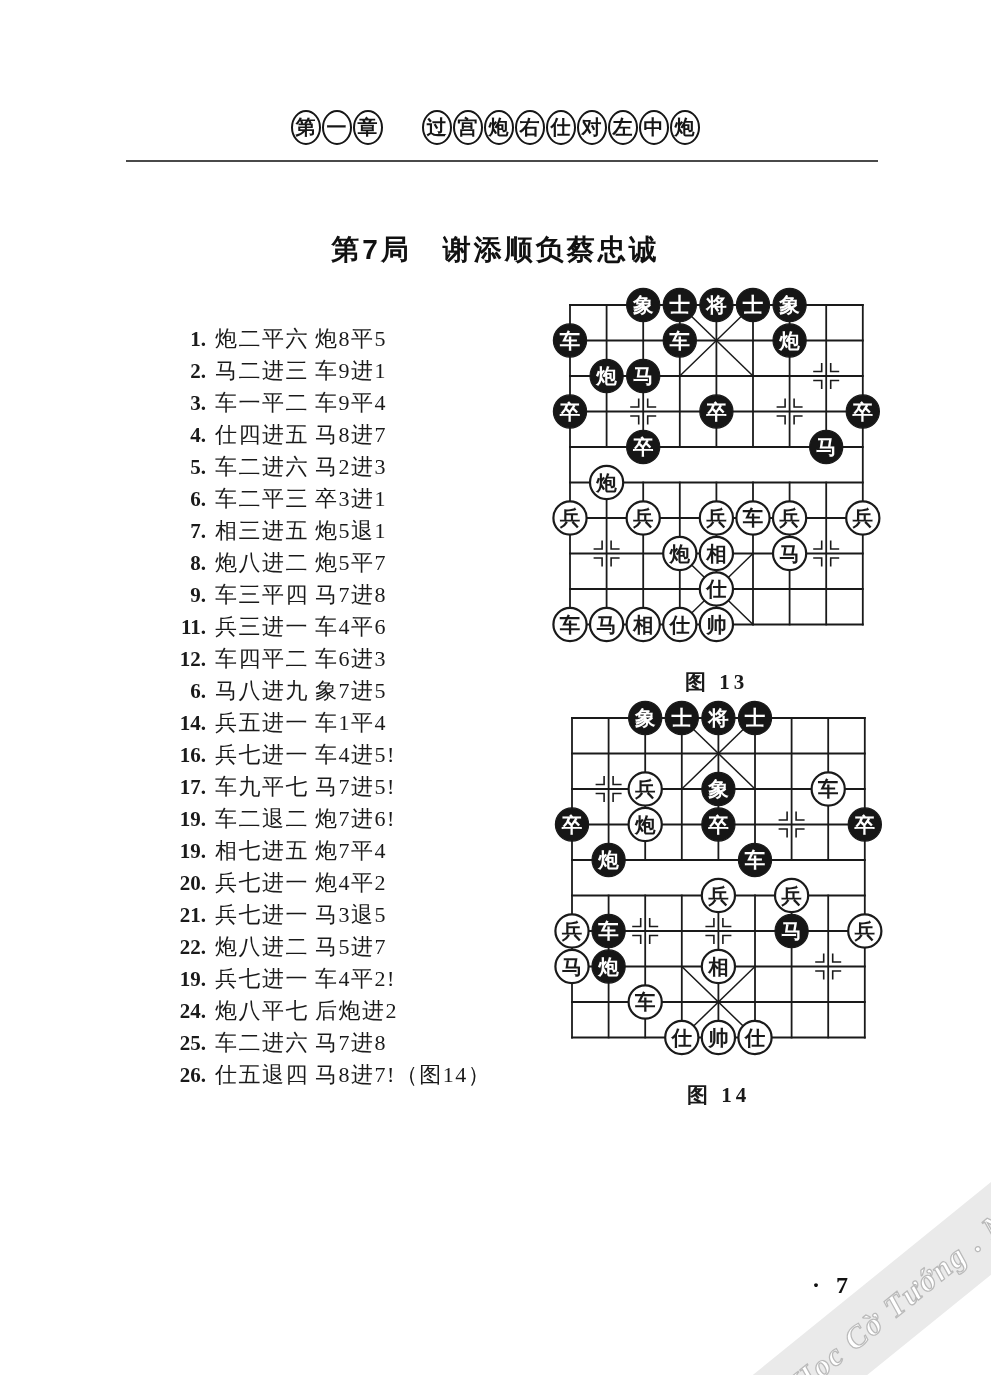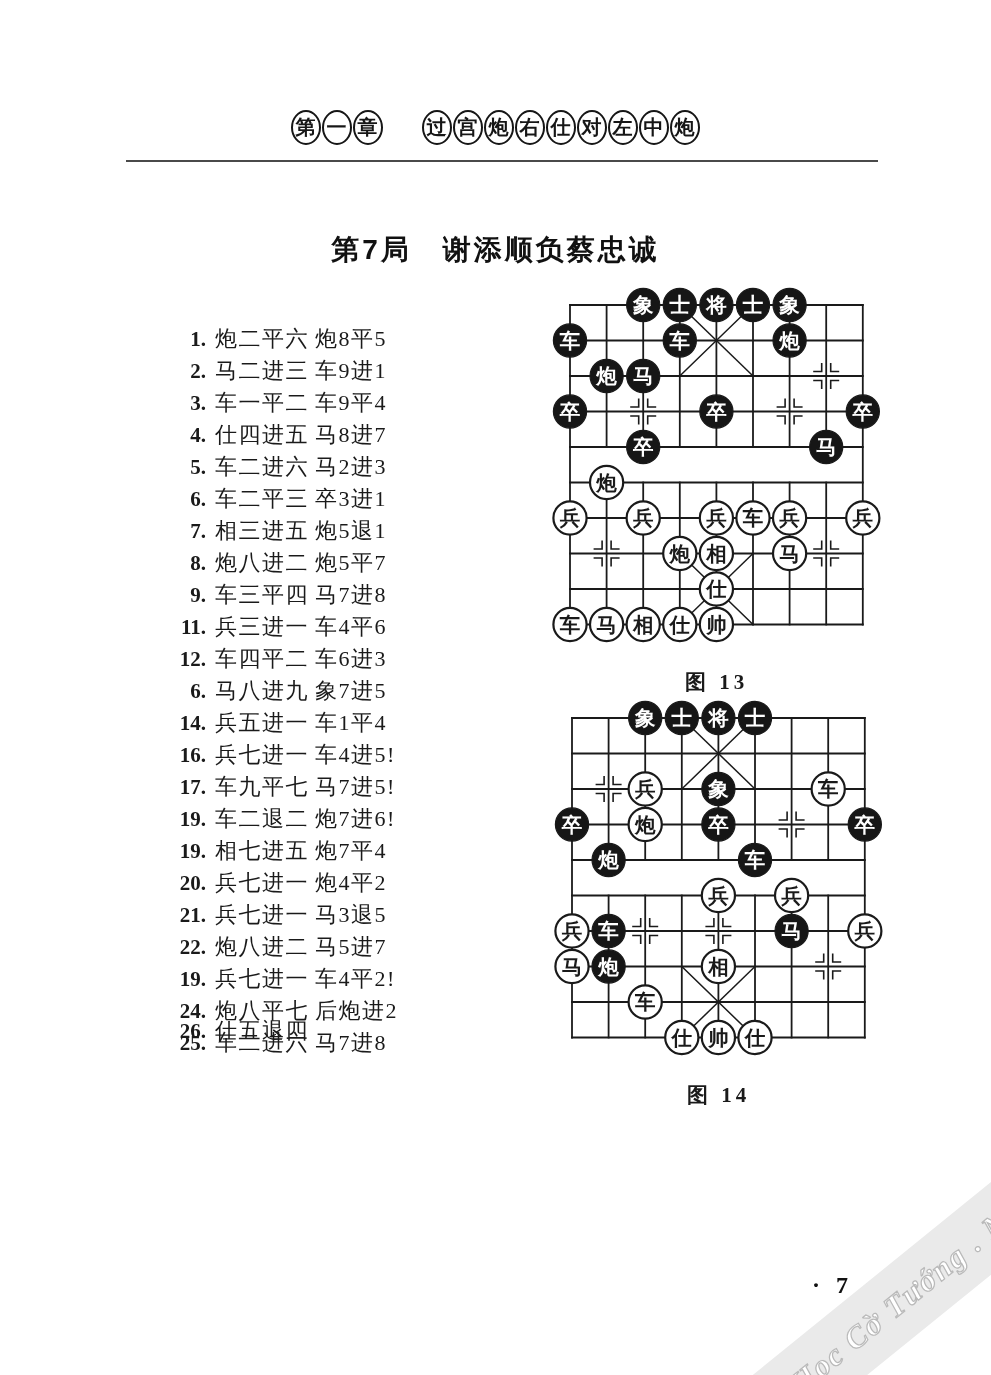--- a/index.html
+++ b/index.html
@@ -230,20 +230,21 @@
         <span class="move-black">后炮进2</span>
       </li>
       <li class="move-row">
         <span class="move-no">25.</span>
         <span class="move-red">车二进六</span>
         <span class="move-black">马7进8</span>
       </li>
       <li class="move-row">
         <span class="move-no">26.</span>
         <span class="move-red">仕五退四</span>
+        <span class="move-black">马8进7!（图14）</span>
       </li>
     </ol>
 
   <figure class="board-fig" id="fig13">
     <svg width="341" height="368" viewBox="0 0 341 368">
         <line x1="24" y1="24" x2="316.8" y2="24" stroke="#1a1a1a" stroke-width="1.8" stroke-linecap="square"></line>
         <line x1="24" y1="59.5" x2="316.8" y2="59.5" stroke="#1a1a1a" stroke-width="1.8" stroke-linecap="square"></line>
         <line x1="24" y1="95" x2="316.8" y2="95" stroke="#1a1a1a" stroke-width="1.8" stroke-linecap="square"></line>
         <line x1="24" y1="130.5" x2="316.8" y2="130.5" stroke="#1a1a1a" stroke-width="1.8" stroke-linecap="square"></line>
         <line x1="24" y1="166" x2="316.8" y2="166" stroke="#1a1a1a" stroke-width="1.8" stroke-linecap="square"></line>

